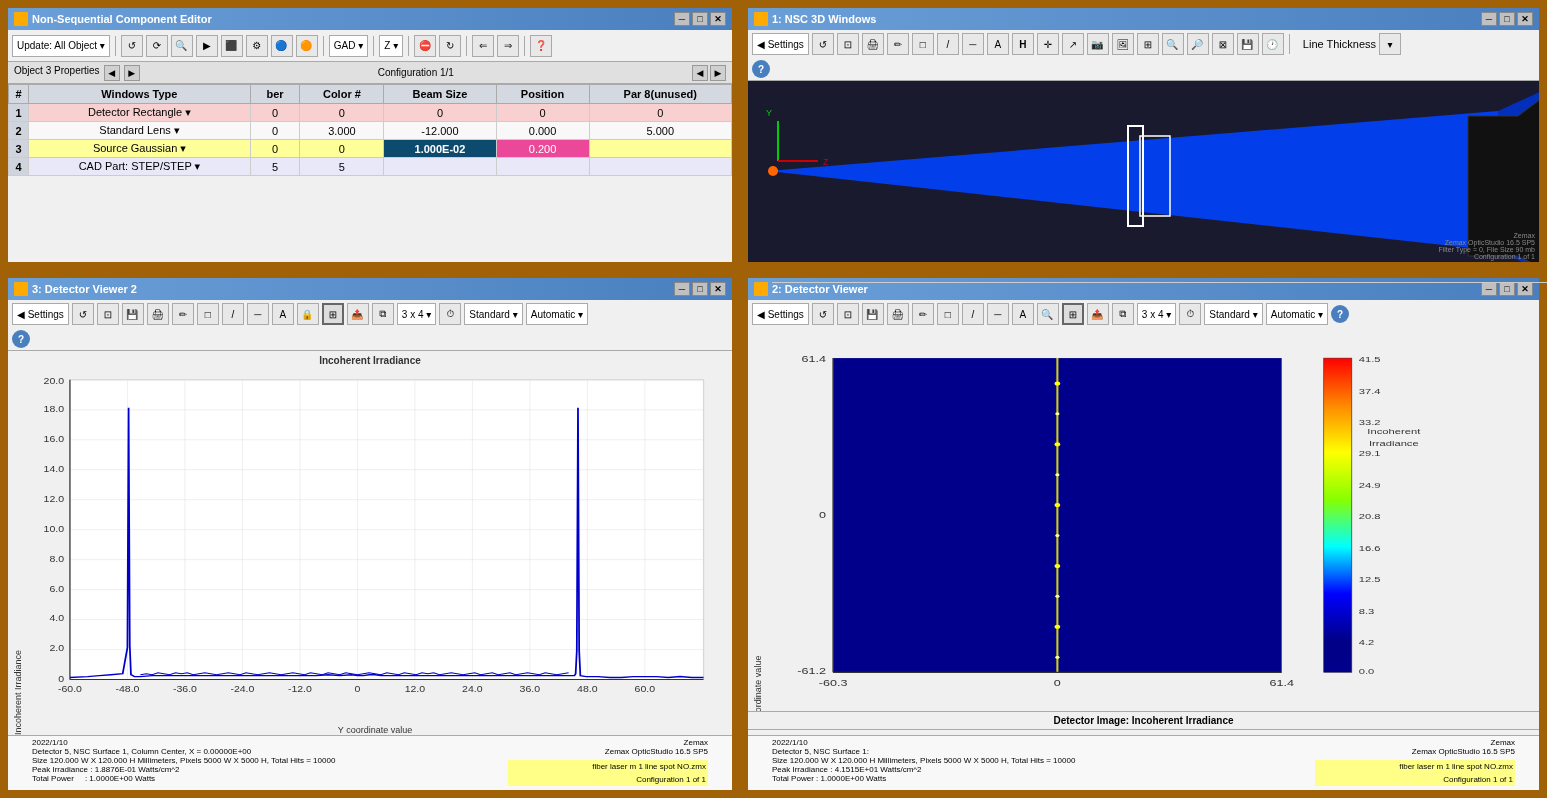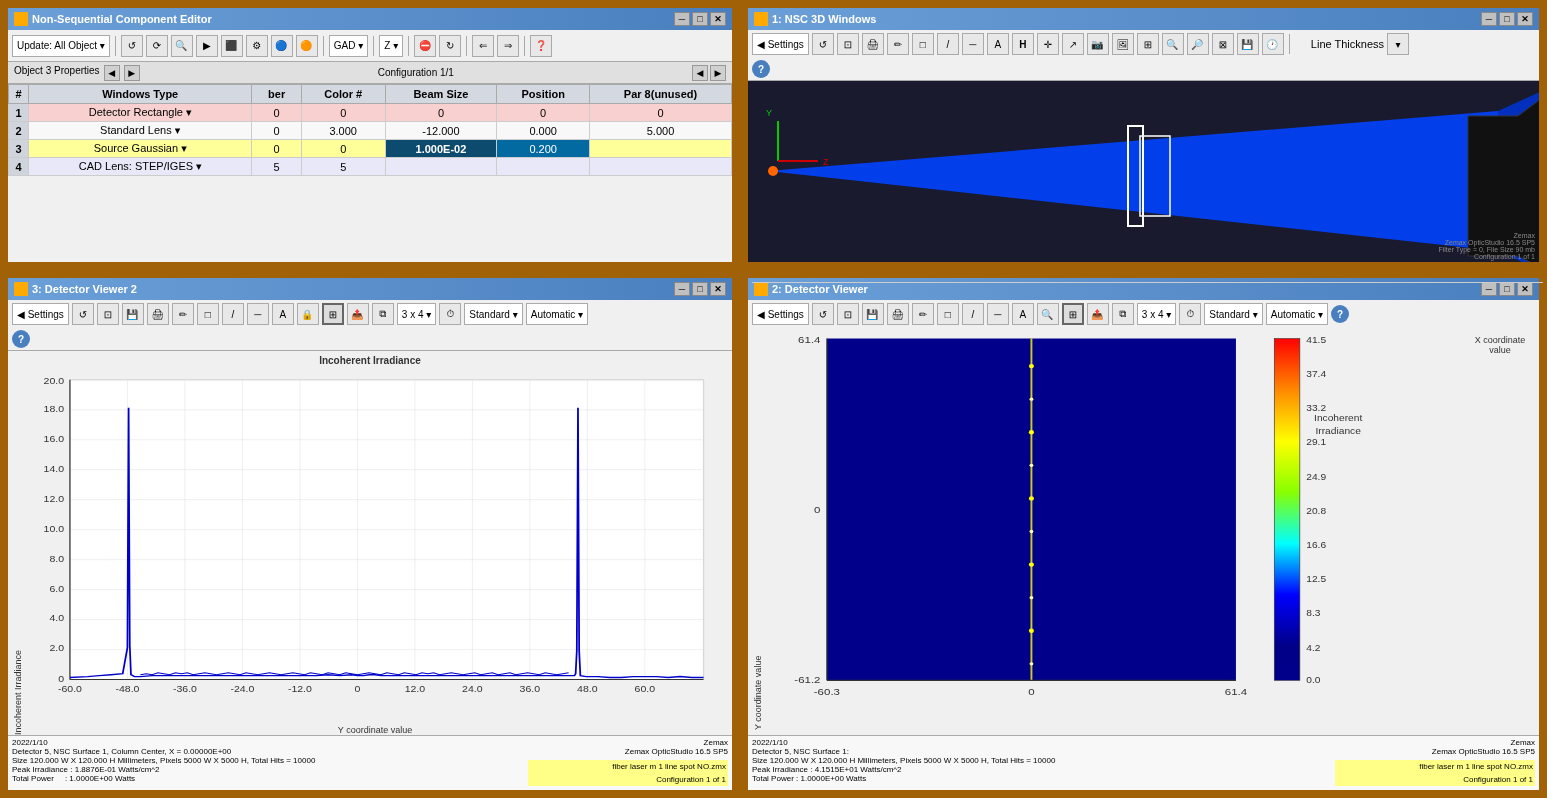--- a/index.html
+++ b/index.html
@@ -38,21 +38,21 @@
     #nsc-layout { left: 740px; top: 0; width: 807px; height: 270px; }
     .layout-canvas { flex: 1; background: #1a1a2e; position: relative; overflow: hidden; }
 
     
     #detector-2 { left: 0; top: 270px; width: 740px; height: 528px; }
     
     #detector-1 { left: 740px; top: 270px; width: 807px; height: 528px; }
 
     .viewer-content { flex: 1; display: flex; flex-direction: column; overflow: hidden; }
 
-    .status-bar { background: #f8f8f8; border-top: 1px solid #aaa; padding: 2px 4px; font-size: 9px; display: flex; gap: 0; min-height: 55px; }
+    .status-bar { background: #f8f8f8; border-top: 1px solid #aaa; padding: 2px 24px; font-size: 9px; display: flex; gap: 0; min-height: 55px; }
     .status-col { flex: 1; }
     .y-axis-label { writing-mode: vertical-lr; transform: rotate(180deg); font-size: 9px; color: #333; white-space: nowrap; display: flex; align-items: center; }
     .x-axis-label { text-align: center; font-size: 9px; color: #333; margin-top: 2px; }
     .plot-title { text-align: center; font-size: 10px; font-weight: bold; color: #333; padding: 4px 0; }
 
     .toolbar-row1 { display: flex; align-items: center; gap: 3px; height: 28px; width: 100%; padding: 2px 4px; }
 
     .help-btn { width: 18px; height: 18px; background: #4a7fbf; color: white; border-radius: 50%; font-size: 10px; font-weight: bold; display: flex; align-items: center; justify-content: center; cursor: pointer; border: none; }
 
     
@@ -140,26 +140,26 @@
           <td>-12.000</td>
           <td>0.000</td>
           <td>5.000</td>
         </tr>
         <tr class="row-3">
           <td class="row-num">3</td>
           <td>Source Gaussian ▾</td>
           <td>0</td>
           <td>0</td>
           <td style="background:#0c4a6e;color:#fff;font-weight:bold;">1.000E-02</td>
-          <td style="background:#0369a1;color:#fff;">0.200</td>
+          <td style="background:#ec4899;color:#fff;">0.200</td>
           <td></td>
         </tr>
         <tr class="row-4">
           <td class="row-num">4</td>
-          <td>CAD Lens: STEP/IGES ▾</td>
+          <td>CAD Part: STEP/STEP ▾</td>
           <td>5</td>
           <td>5</td>
           <td></td>
           <td></td>
           <td></td>
         </tr>
       </tbody>
     </table>
   </div>
 </div>
@@ -196,21 +196,21 @@
     <button class="tb-btn">↗</button>
     <button class="tb-btn">📷</button>
     <button class="tb-btn">🖼</button>
     <button class="tb-btn">⊞</button>
     <button class="tb-btn">🔍</button>
     <button class="tb-btn">🔎</button>
     <button class="tb-btn">⊠</button>
     <button class="tb-btn">💾</button>
     <button class="tb-btn">🕐</button>
     <span class="tb-separator"></span>
-    <span style="margin-left:16px;font-size:11px;">Line Thickness</span>
+    <span style="margin-left:8px;font-size:11px;">Line Thickness</span>
     <button class="tb-btn">▾</button>
   </div>
   <div style="padding:2px 4px;display:flex;align-items:center;gap:4px;background:#f0f0f0;border-bottom:1px solid #aaa;">
     <button class="help-btn">?</button>
   </div>
   <div class="layout-canvas" style="flex:1;background:#1a1a2e;position:relative;overflow:hidden;">
 
     <svg width="100%" height="100%">
 
       <rect width="100%" height="100%" fill="#1a1a2e"></rect>
@@ -407,21 +407,21 @@
   </div>
   <div class="viewer-content">
     <div style="flex:1;display:flex;padding:5px;overflow:hidden;">
 
       <div style="display:flex;flex-direction:column;align-items:center;">
         <div class="y-axis-label" style="flex:1;">
           <span>Y coordinate value</span>
         </div>
       </div>
 
-      <div style="flex:1;display:flex;">
+      <div style="flex:1;display:flex;flex-direction:column;margin-top:20px;">
         <svg width="100%" height="100%" viewBox="0 0 550 360" preserveAspectRatio="none">
 
           <rect x="50" y="5" width="320" height="310" fill="#00008b"></rect>
 
           <line x1="210" y1="5" x2="210" y2="315" stroke="#ffff00" stroke-width="1.5" opacity="0.8"></line>
 
           <circle cx="210" cy="30" r="2" fill="#ffff00"></circle>
           <circle cx="210" cy="60" r="1.5" fill="#ffff99"></circle>
           <circle cx="210" cy="90" r="2" fill="#ffff00"></circle>
           <circle cx="210" cy="120" r="1.5" fill="#ffff99"></circle>
@@ -490,13 +490,16 @@
 Total Power : 1.0000E+00 Watts</div>
       <div style="text-align:right;font-size:8px;min-width:200px;">
         <div>Zemax</div>
         <div>Zemax OpticStudio 16.5 SP5</div>
         <div style="margin-top:4px;background:#ffff88;padding:2px;">fiber laser m 1 line spot NO.zmx</div>
         <div style="background:#ffff88;padding:2px;">Configuration 1 of 1</div>
       </div>
     </div>
   </div>
 
+  <div style="position:absolute;bottom:60px;left:0;right:0;text-align:center;font-size:10px;font-weight:bold;background:#f0f0f0;border-top:1px solid #aaa;border-bottom:1px solid #aaa;padding:3px 0;">
+    <span>Detector Image: Incoherent Irradiance</span>
+  </div>
 </div>
 
 </body></html>

